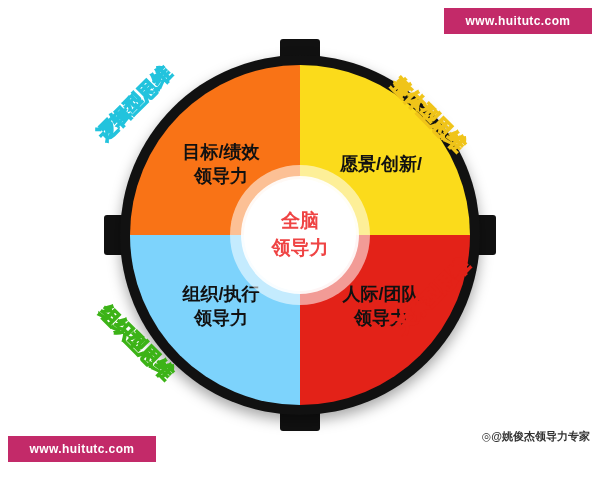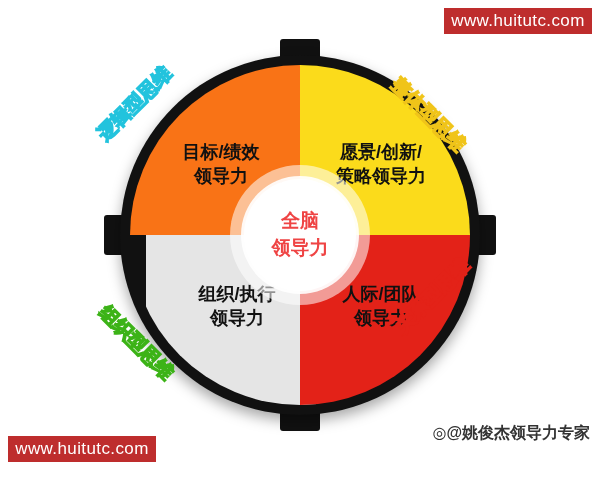--- a/index.html
+++ b/index.html
@@ -1,21 +1,21 @@
 <!DOCTYPE html>
 <html><head>
 <meta charset="utf-8">
 <style>
   html,body{margin:0;padding:0;}
   body{width:600px;height:480px;background:#ffffff;position:relative;overflow:hidden;
        font-family:"Liberation Sans","DejaVu Sans",sans-serif;}
 
   
-  .wm{position:absolute;background:#b91c1c;color:#ffffff;font-weight:normal;
-      font-size:17px;letter-spacing:.4px;display:flex;align-items:center;
+  .wm{position:absolute;background:#be185d;color:#ffffff;font-weight:bold;
+      font-size:12px;letter-spacing:.4px;display:flex;align-items:center;
       justify-content:center;opacity:.92;}
   #wm-top{right:8px;top:8px;width:148px;height:26px;}
   #wm-bottom{left:8px;bottom:18px;width:148px;height:26px;}
 
   
   #wheel-wrap{position:absolute;left:120px;top:55px;width:360px;height:360px;}
 
   .tab{position:absolute;background:#111111;border-radius:3px;}
   #tab-top{left:160px;top:-16px;width:40px;height:26px;}
   #tab-bottom{left:160px;bottom:-16px;width:40px;height:26px;}
@@ -25,21 +25,21 @@
   #ring{position:absolute;left:0;top:0;width:360px;height:360px;border-radius:50%;
         background:#111111;box-shadow:0 6px 14px rgba(0,0,0,.35);}
 
   #quads{position:absolute;left:10px;top:10px;width:340px;height:340px;border-radius:50%;
          overflow:hidden;}
   .q{position:absolute;width:50%;height:50%;display:flex;align-items:center;
      justify-content:center;text-align:center;color:#111111;font-weight:bold;
      font-size:18px;line-height:1.35;}
   #q-tl{left:0;top:0;background:#f97316;}
   #q-tr{right:0;top:0;background:#fbdb1b;}
-  #q-bl{left:16px;bottom:0;background:#e5e5e5;align-items:center;}
+  #q-bl{left:0;bottom:0;background:#7dd3fc;align-items:center;}
   #q-br{right:0;bottom:0;background:#e32218;}
   #q-tl .txt{transform:translate(6px,14px);}
   #q-tr .txt{transform:translate(-4px,14px);}
   #q-bl .txt{transform:translate(6px,-14px);}
   #q-br .txt{transform:translate(-4px,-14px);}
 
   #hub-glow{position:absolute;left:110px;top:110px;width:140px;height:140px;
             border-radius:50%;background:rgba(255,255,255,.55);}
   #hub{position:absolute;left:124px;top:124px;width:112px;height:112px;border-radius:50%;
        background:#ffffff;display:flex;align-items:center;justify-content:center;
@@ -52,21 +52,21 @@
           text-shadow:none;}
   #ol-tl{left:92px;top:128px;transform:rotate(-45deg);transform-origin:left top;
          -webkit-text-stroke-color:#22c3dd;}
   #ol-tr{left:404px;top:72px;transform:rotate(45deg);transform-origin:left top;
          -webkit-text-stroke-color:#f0c419;}
   #ol-bl{left:112px;top:300px;transform:rotate(45deg);transform-origin:left top;
          -webkit-text-stroke-color:#3cb317;}
   #ol-br{left:390px;top:320px;transform:rotate(-45deg);transform-origin:left top;
          -webkit-text-stroke-color:#e32218;}
 
-  #signature{position:absolute;right:10px;bottom:36px;font-size:16px;color:#333333;
+  #signature{position:absolute;right:10px;bottom:36px;font-size:11px;color:#333333;
              font-weight:bold;}
 </style>
 </head>
 <body>
 
 <div class="wm" id="wm-top">www.huitutc.com</div>
 <div class="wm" id="wm-bottom">www.huitutc.com</div>
 
 <div id="wheel-wrap">
 
@@ -80,21 +80,20 @@
   <div id="quads">
     <div class="q" id="q-tl">
       <div class="txt">
         <div>目标/绩效</div>
         <div>领导力</div>
       </div>
     </div>
     <div class="q" id="q-tr">
       <div class="txt">
         <div>愿景/创新/</div>
-        <div>策略领导力</div>
       </div>
     </div>
     <div class="q" id="q-bl">
       <div class="txt">
         <div>组织/执行</div>
         <div>领导力</div>
       </div>
     </div>
     <div class="q" id="q-br">
       <div class="txt">

